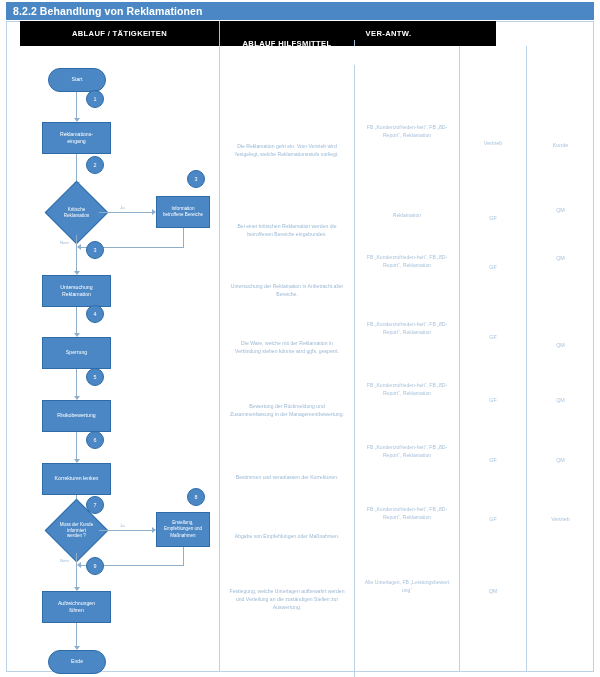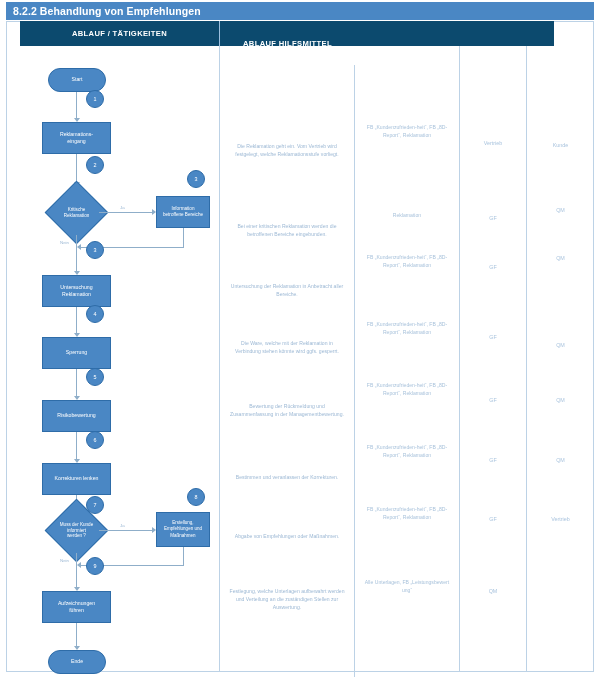--- a/index.html
+++ b/index.html
@@ -17,22 +17,22 @@
     border:1px solid #bcd2e6;box-sizing:border-box;background:#ffffff;}
 
   
   .phase-band{position:absolute;left:7px;top:21px;width:13px;height:651px;
     background:#4a87c4;}
   .phase-label{position:absolute;left:-18px;top:595px;width:50px;
     transform:rotate(-90deg);transform-origin:center center;
     color:#ffffff;font-size:8px;font-weight:bold;text-align:center;letter-spacing:.2px;}
 
   
-  .hdr{position:absolute;left:20px;top:21px;width:534px;height:25px;
-    background:#0c4a6e;display:flex;box-sizing:border-box;}
+  .hdr{position:absolute;left:20px;top:21px;width:476px;height:25px;
+    background:#000000;display:flex;box-sizing:border-box;}
   .hdr .cell{display:flex;align-items:center;justify-content:center;
     color:#ffffff;font-size:7.6px;font-weight:bold;letter-spacing:.35px;
     border-right:1px solid #9dc0df;box-sizing:border-box;text-align:center;}
   .hdr .cell:last-child{border-right:none;}
 
   
   .body{position:absolute;left:20px;top:46px;width:574px;height:626px;display:flex;box-sizing:border-box;}
   .col{position:relative;border-right:1px solid #bcd2e6;box-sizing:border-box;height:100%;}
   .col:last-child{border-right:none;}
 
@@ -78,31 +78,32 @@
     border-bottom:3px solid transparent;border-left:4px solid #8faec9;}
   .arrow-l{position:absolute;width:0;height:0;border-top:3px solid transparent;
     border-bottom:3px solid transparent;border-right:4px solid #8faec9;}
   .elabel{position:absolute;font-size:4.4px;color:#9cb8d4;}
 </style>
 </head>
 <body>
 
 <div class="page">
 
-  <div class="title-bar">8.2.2 Behandlung von Empfehlungen</div>
+  <div class="title-bar">8.2.2 Behandlung von Reklamationen</div>
 
   <div class="phase-band">
     <div class="phase-label">Phase</div>
   </div>
 
   <div class="frame"></div>
 
   <div class="hdr">
     <div class="cell c1">ABLAUF / TÄTIGKEITEN</div>
     <div class="cell c2">ABLAUF HILFSMITTEL</div>
+    <div class="cell c4">VER-ANTW.</div>
   </div>
 
   <div class="body">
 
     <div class="col c1">
 
       <div class="node term" style="left:28px;top:22px;width:58px;height:24px;">Start</div>
       <div class="conn vline" style="left:56px;top:46px;height:28px;"></div>
       <div class="arrow-d" style="left:54px;top:72px;"></div>
       <div class="badge" style="left:66px;top:44px;">1</div>

